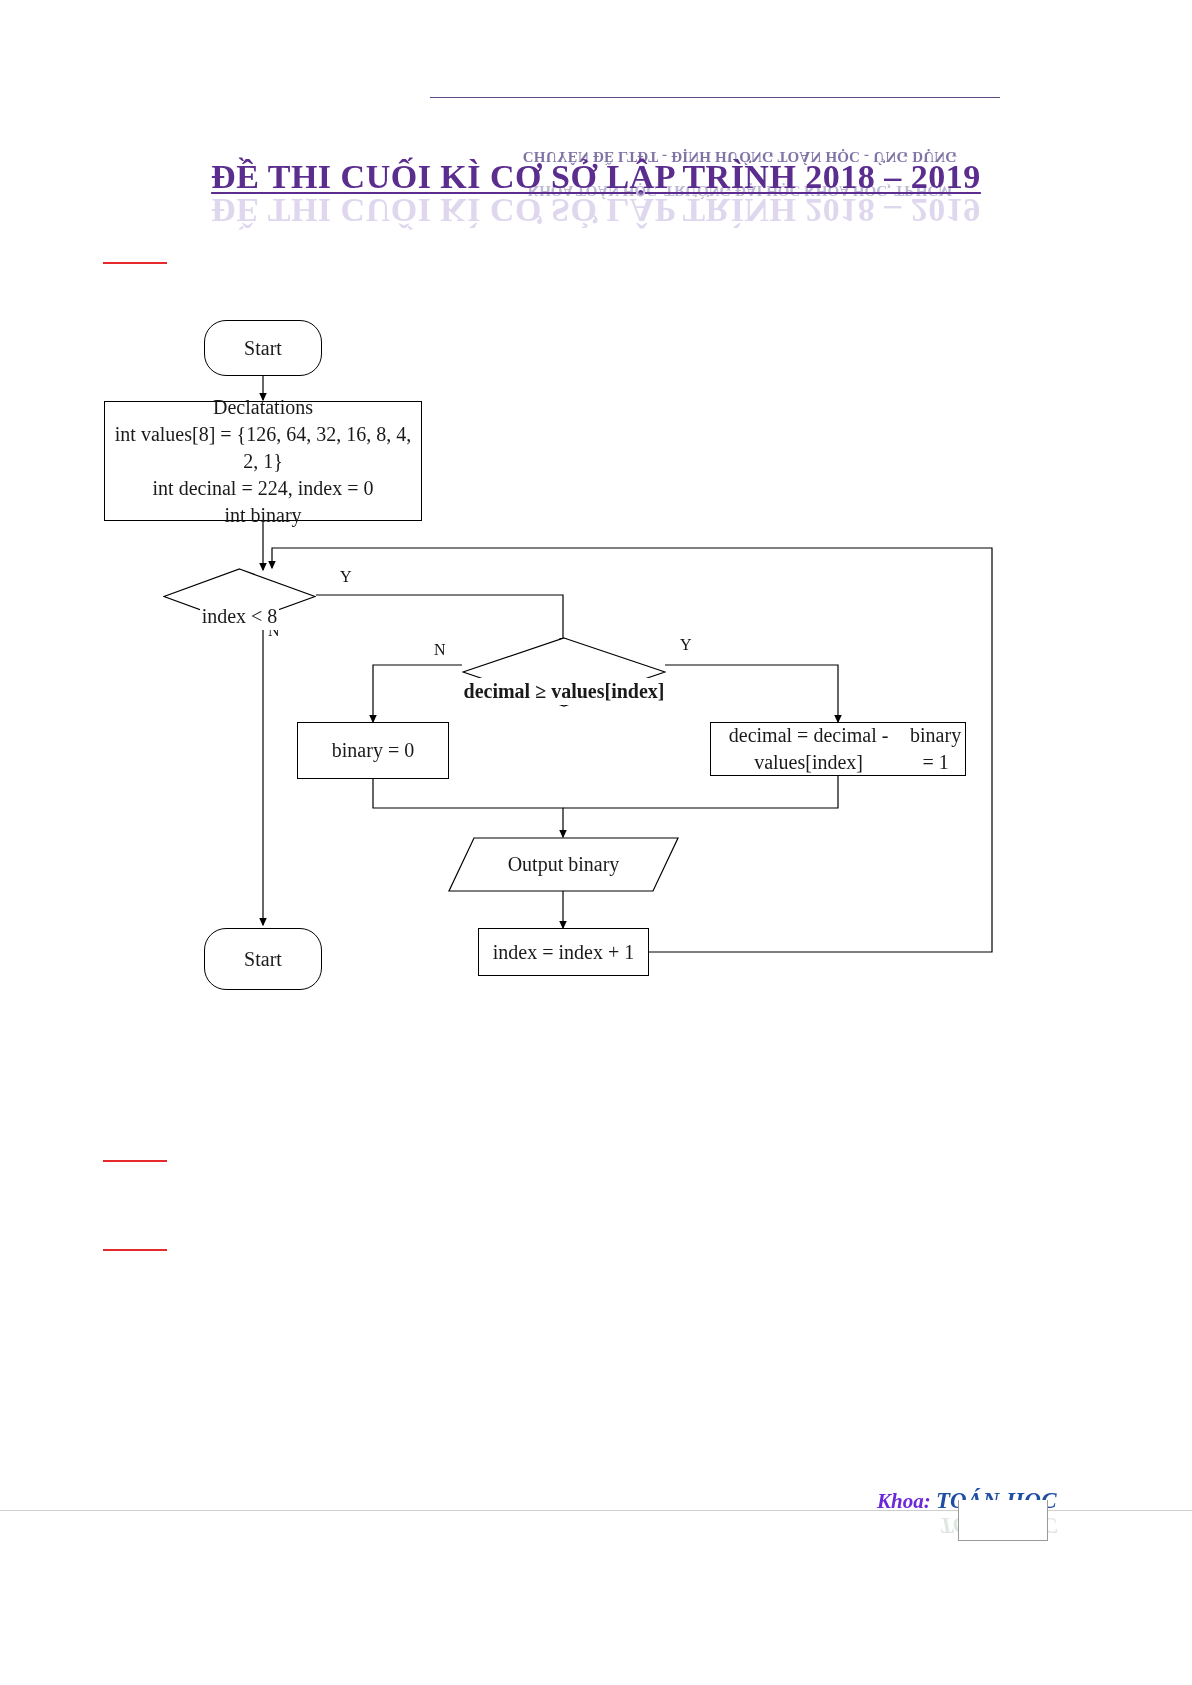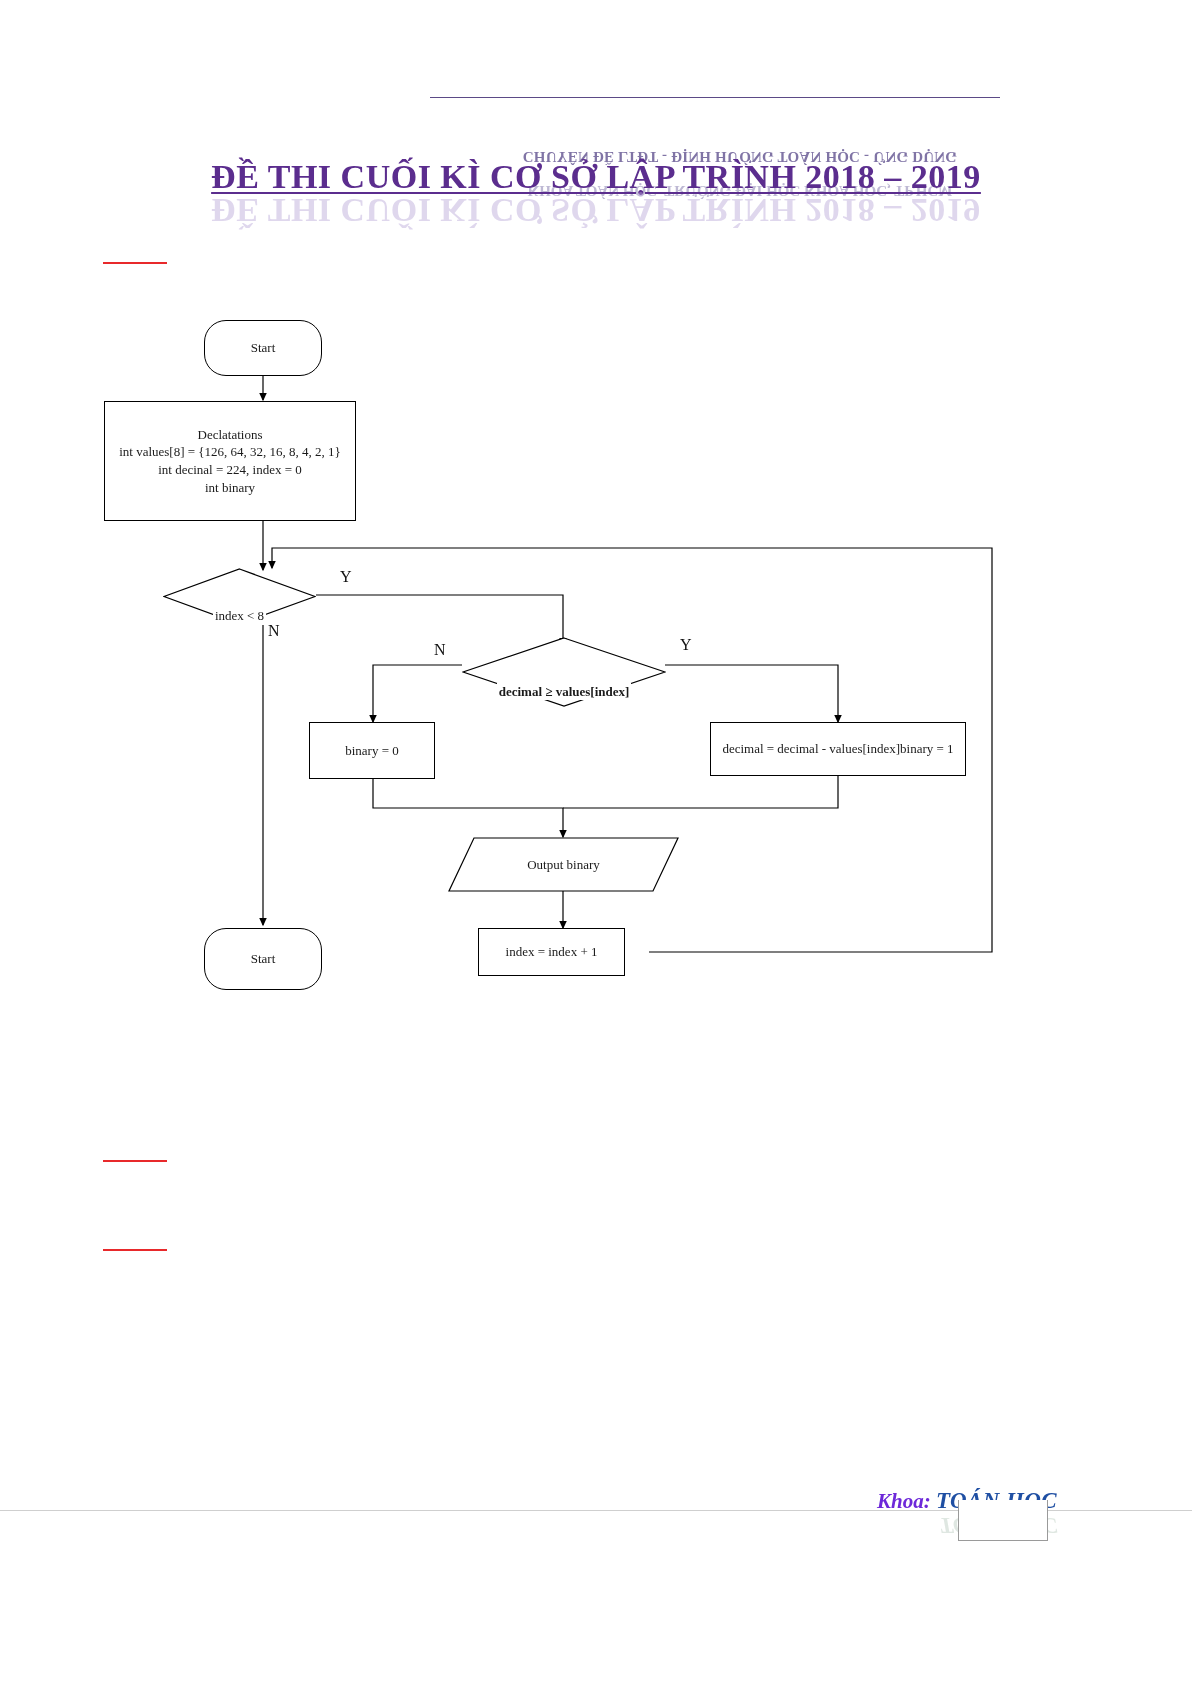--- a/index.html
+++ b/index.html
@@ -81,21 +81,21 @@
   .chart{
     position:absolute; left:0; top:0; width:1192px; height:1685px;
     pointer-events:none;
   }
   .node{
     position:absolute;
     box-sizing:border-box;
     display:flex; align-items:center; justify-content:center;
     text-align:center;
     font-family:"Liberation Serif", serif;
-    font-size:13px; color:#1a1a1a;
+    font-size:20px; color:#1a1a1a;
     line-height:1.35;
     background:#fff;
     pointer-events:auto;
   }
   .n-terminal{ border:1.2px solid #000; border-radius:22px; }
   .n-process { border:1.2px solid #000; }
   .n-io{
     border:none; background:transparent;
   }
   .n-io .para{
@@ -189,58 +189,58 @@
     <line x1="563" y1="891" x2="563" y2="928" marker-end="url(#ah)"></line>
 
     <path d="M649,952 L992,952 L992,548 L272,548 L272,568" marker-end="url(#ah)"></path>
   </g>
 </svg>
 
 <div class="node n-terminal" style="left:204px; top:320px; width:118px; height:56px;">
   <span>Start</span>
 </div>
 
-<div class="node n-process" style="left:104px; top:401px; width:252px; height:120px; flex-direction:column;">
+<div class="node n-process" style="left:104px; top:401px; width:318px; height:120px; flex-direction:column;">
   <span>Declatations</span>
   <span>int values[8] = {126, 64, 32, 16, 8, 4, 2, 1}</span>
   <span>int decinal = 224, index = 0</span>
   <span>int binary</span>
 </div>
 
 <div class="node n-decision" style="left:163px; top:568px; width:153px; height:57px;">
   <svg width="153" height="57" viewBox="0 0 153 57" style="position:absolute;left:0;top:0;">
     <polygon points="76.5,1 152,28.5 76.5,56 1,28.5" fill="#fff" stroke="#000" stroke-width="1.2"></polygon>
   </svg>
   <span class="dlabel">index &lt; 8</span>
 </div>
 
 <div class="node n-decision" style="left:462px; top:637px; width:204px; height:70px;font-weight:bold;">
   <svg width="204" height="70" viewBox="0 0 204 70" style="position:absolute;left:0;top:0;">
     <polygon points="102,1 203,35 102,69 1,35" fill="#fff" stroke="#000" stroke-width="1.2"></polygon>
   </svg>
   <span class="dlabel">decimal ≥ values[index]</span>
 </div>
 
-<div class="node n-process" style="left:297px; top:722px; width:126px; height:57px;margin-left:12px;">
+<div class="node n-process" style="left:297px; top:722px; width:152px; height:57px;">
   <span>binary = 0</span>
 </div>
 
 <div class="node n-process" style="left:710px; top:722px; width:256px; height:54px; ">
   <span>decimal = decimal - values[index]</span>
   <span>binary = 1</span>
 </div>
 
 <div class="node n-io" style="left:448px; top:837px; width:231px; height:55px;">
   <svg class="para" width="231" height="55" viewBox="0 0 231 55">
     <polygon points="26,1 230,1 205,54 1,54" fill="#fff" stroke="#000" stroke-width="1.2"></polygon>
   </svg>
   <span style="position:relative;z-index:2;">Output binary</span>
 </div>
 
-<div class="node n-process" style="left:478px; top:928px; width:147px; height:48px;">
+<div class="node n-process" style="left:478px; top:928px; width:171px; height:48px;">
   <span>index = index + 1</span>
 </div>
 
 <div class="node n-terminal" style="left:204px; top:928px; width:118px; height:62px;">
   <span>Start</span>
 </div>
 
 <div class="edge-label" style="left:340px; top:568px;">Y</div>
 <div class="edge-label" style="left:268px; top:622px;">N</div>
 <div class="edge-label" style="left:434px; top:641px;">N</div>

